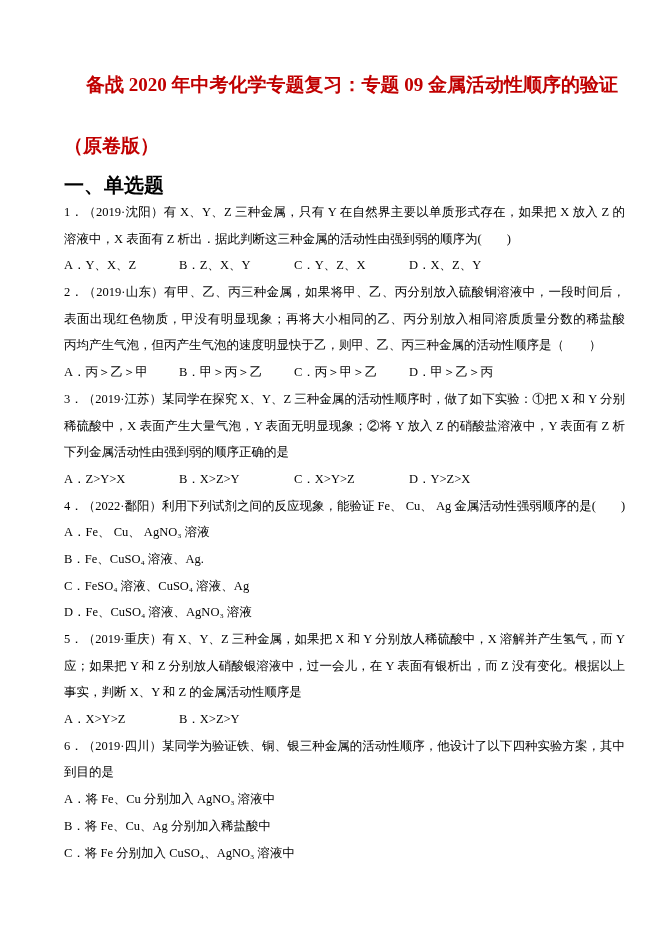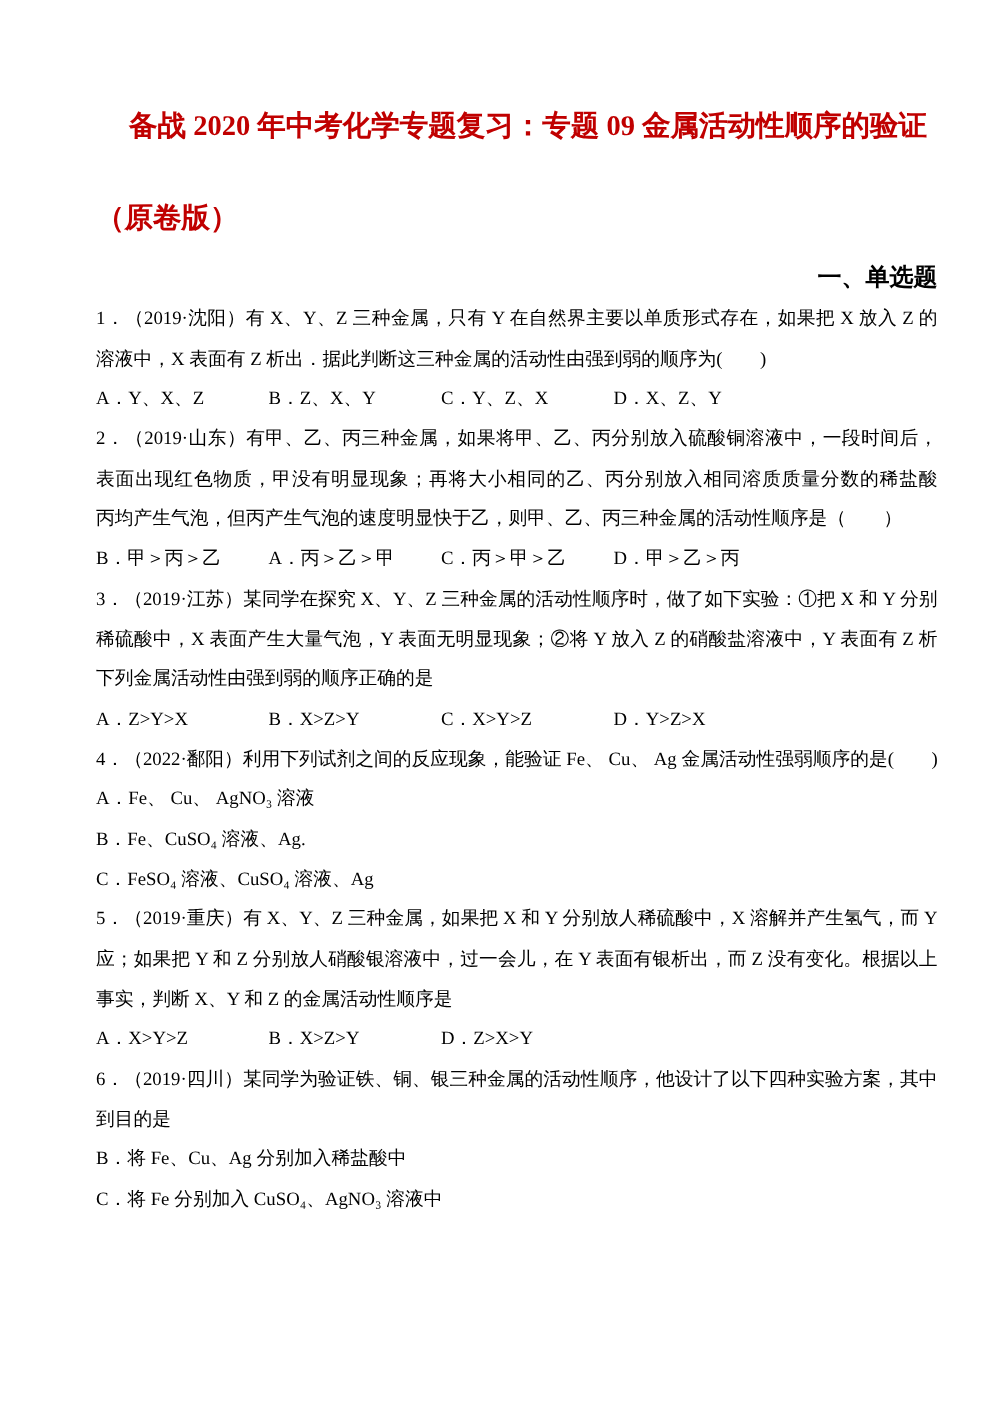--- a/index.html
+++ b/index.html
@@ -17,25 +17,24 @@
   }
   .title-block {
     color: #c00000;
     font-weight: bold;
     font-size: 19px;
     line-height: 37px;
   }
   .title-line-1 { padding-left: 22px; white-space: nowrap; overflow: hidden; }
   .title-line-2 { white-space: nowrap; overflow: hidden; margin-top: 24px; }
   .section-heading {
-    font-size: 16px;
+    font-size: 20px;
     font-weight: bold;
     line-height: 27px;
     margin-top: 8px;
-    text-align: right;
   }
   .question { margin: 0; }
   .qline {
     font-size: 12.5px;
     line-height: 26.7px;
     height: 26.7px;
     overflow: hidden;
     white-space: nowrap;
   }
   
@@ -69,22 +68,22 @@
       <span class="opt">C．Y、Z、X</span>
       <span class="opt">D．X、Z、Y</span>
     </div>
   </div>
 
   <div class="question">
     <div class="qline fill">2．（2019·山东）有甲、乙、丙三种金属，如果将甲、乙、丙分别放入硫酸铜溶液中，一段时间后，乙、丙</div>
     <div class="qline fill">表面出现红色物质，甲没有明显现象；再将大小相同的乙、丙分别放入相同溶质质量分数的稀盐酸中，乙、</div>
     <div class="qline">丙均产生气泡，但丙产生气泡的速度明显快于乙，则甲、乙、丙三种金属的活动性顺序是（　　）</div>
     <div class="qline options-row">
+      <span class="opt">A．丙＞乙＞甲</span>
       <span class="opt">B．甲＞丙＞乙</span>
-      <span class="opt">A．丙＞乙＞甲</span>
       <span class="opt">C．丙＞甲＞乙</span>
       <span class="opt">D．甲＞乙＞丙</span>
     </div>
   </div>
 
   <div class="question">
     <div class="qline fill">3．（2019·江苏）某同学在探究 X、Y、Z 三种金属的活动性顺序时，做了如下实验：①把 X 和 Y 分别放入</div>
     <div class="qline fill">稀硫酸中，X 表面产生大量气泡，Y 表面无明显现象；②将 Y 放入 Z 的硝酸盐溶液中，Y 表面有 Z 析出。</div>
     <div class="qline">下列金属活动性由强到弱的顺序正确的是</div>
     <div class="qline options-row">
@@ -93,33 +92,34 @@
       <span class="opt">C．X&gt;Y&gt;Z</span>
       <span class="opt">D．Y&gt;Z&gt;X</span>
     </div>
   </div>
 
   <div class="question">
     <div class="qline">4．（2022·鄱阳）利用下列试剂之间的反应现象，能验证 Fe、 Cu、 Ag 金属活动性强弱顺序的是(　　)</div>
     <div class="qline">A．Fe、 Cu、 AgNO₃ 溶液</div>
     <div class="qline">B．Fe、CuSO₄ 溶液、Ag.</div>
     <div class="qline">C．FeSO₄ 溶液、CuSO₄ 溶液、Ag</div>
+    <div class="qline">D．Fe、CuSO₄ 溶液、AgNO₃ 溶液</div>
   </div>
 
   <div class="question">
     <div class="qline fill">5．（2019·重庆）有 X、Y、Z 三种金属，如果把 X 和 Y 分别放人稀硫酸中，X 溶解并产生氢气，而 Y 不反</div>
     <div class="qline fill">应；如果把 Y 和 Z 分别放人硝酸银溶液中，过一会儿，在 Y 表面有银析出，而 Z 没有变化。根据以上实验</div>
     <div class="qline">事实，判断 X、Y 和 Z 的金属活动性顺序是</div>
     <div class="qline options-row">
       <span class="opt">A．X&gt;Y&gt;Z</span>
       <span class="opt">B．X&gt;Z&gt;Y</span>
-      <span class="opt">D．Z&gt;X&gt;Y</span>
     </div>
   </div>
 
   <div class="question">
     <div class="qline fill">6．（2019·四川）某同学为验证铁、铜、银三种金属的活动性顺序，他设计了以下四种实验方案，其中能达</div>
     <div class="qline">到目的是</div>
+    <div class="qline">A．将 Fe、Cu 分别加入 AgNO₃ 溶液中</div>
     <div class="qline">B．将 Fe、Cu、Ag 分别加入稀盐酸中</div>
     <div class="qline">C．将 Fe 分别加入 CuSO₄、AgNO₃ 溶液中</div>
   </div>
 
 </div>
 
 </body></html>

